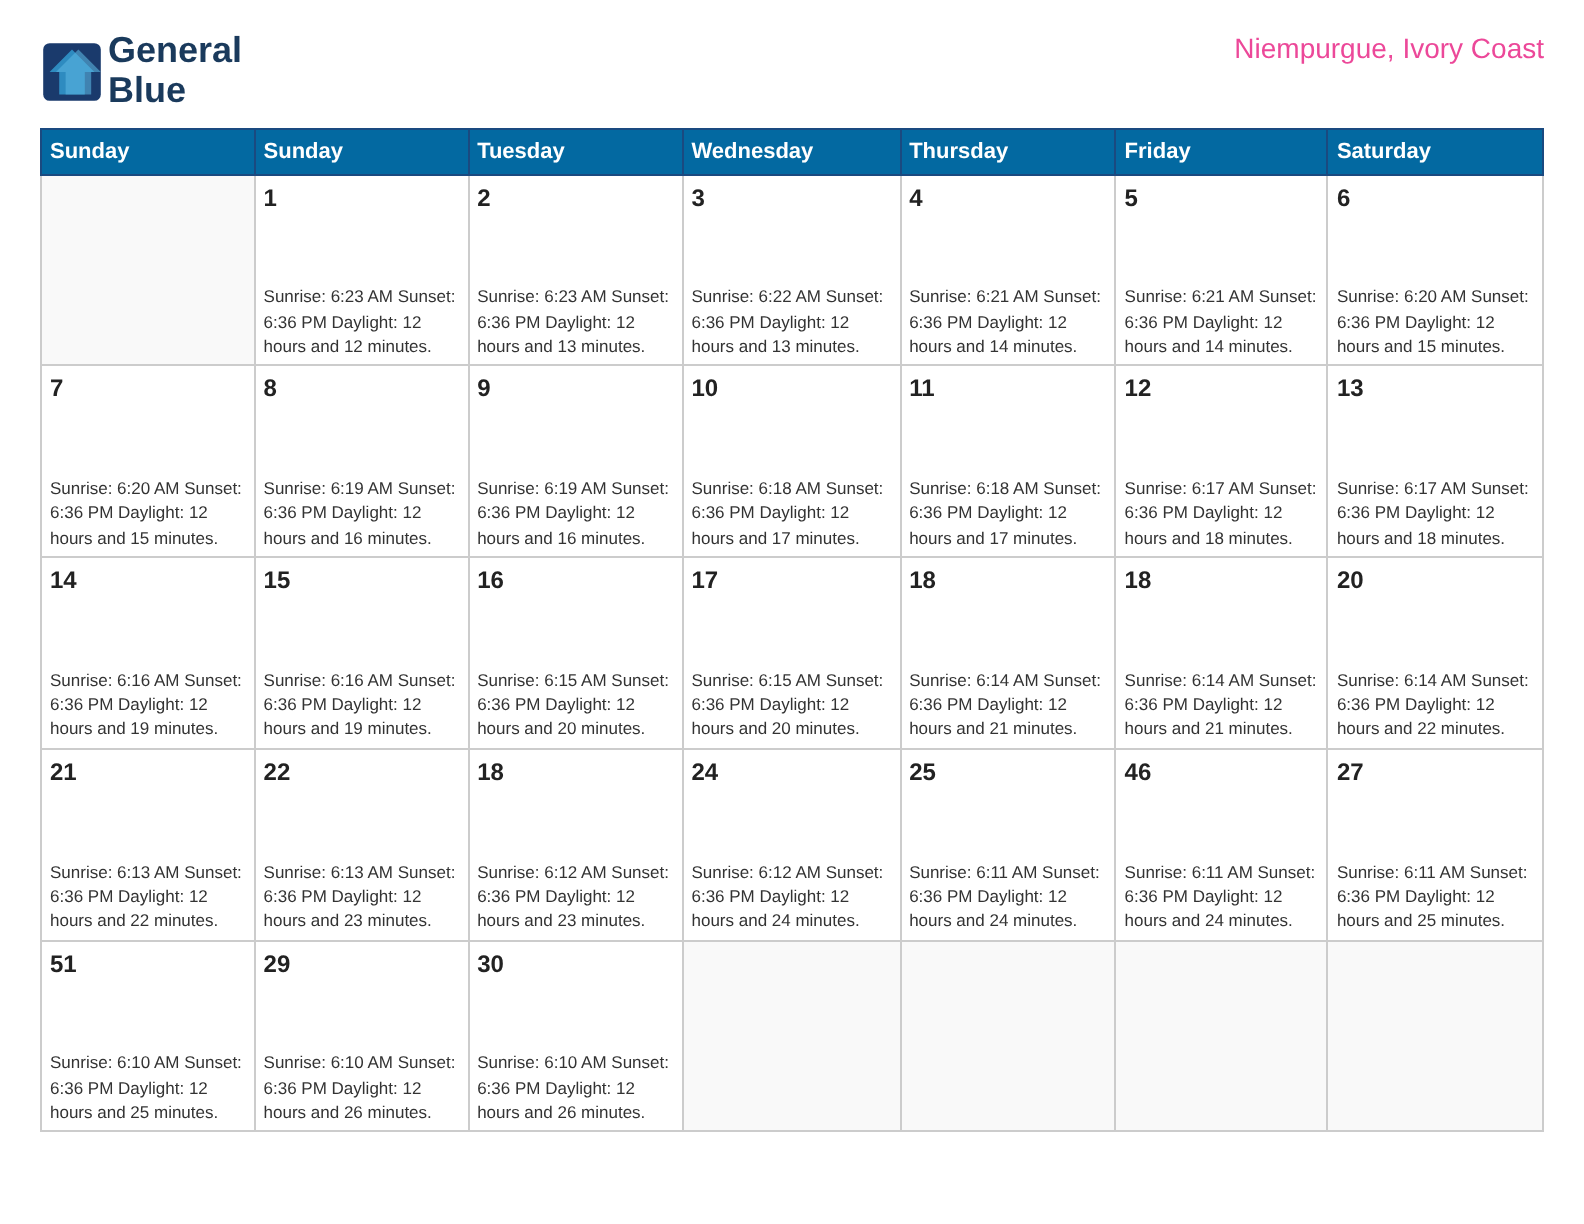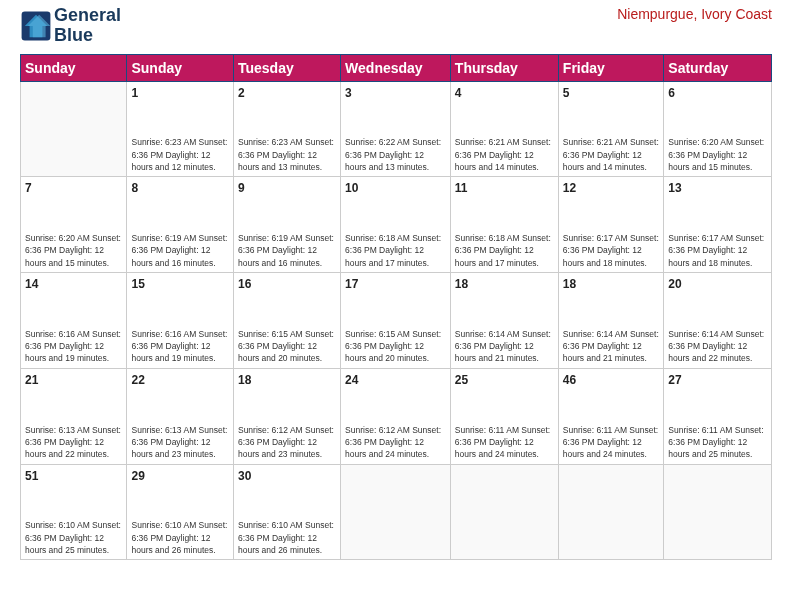--- a/index.html
+++ b/index.html
@@ -6,21 +6,21 @@
     body {
       font-family: Arial, sans-serif;
       background: #fff;
       width: 792px;
       height: 612px;
       overflow: hidden;
     }
     .page {
       width: 792px;
       height: 612px;
-      padding: 6px 20px 10px 20px;
+      padding: 16px 20px 10px 20px;
       position: relative;
     }
     .header {
       display: flex;
       justify-content: space-between;
       align-items: flex-start;
       margin-bottom: 8px;
     }
     .logo {
       display: flex;
@@ -43,33 +43,33 @@
     .title-area {
       text-align: right;
     }
     .month-title {
       font-size: 32px;
       font-weight: bold;
       color: #1a1a1a;
     }
     .location {
       font-size: 14px;
-      color: #b91c1c;
+      color: #ec4899;
     }
     .calendar {
       width: 100%;
       border-collapse: collapse;
       font-size: 9.5px;
     }
     .calendar thead th {
-      background: #be185d;
+      background: #0369a1;
       color: #fff;
       padding: 5px 4px;
       text-align: left;
-      font-size: 14px;
+      font-size: 11px;
       font-weight: bold;
       border: 1px solid #1a4a80;
     }
     .calendar tbody td {
       border: 1px solid #ccc;
       vertical-align: top;
       padding: 3px 4px;
       width: 113px;
       height: 80px;
       color: #222;

